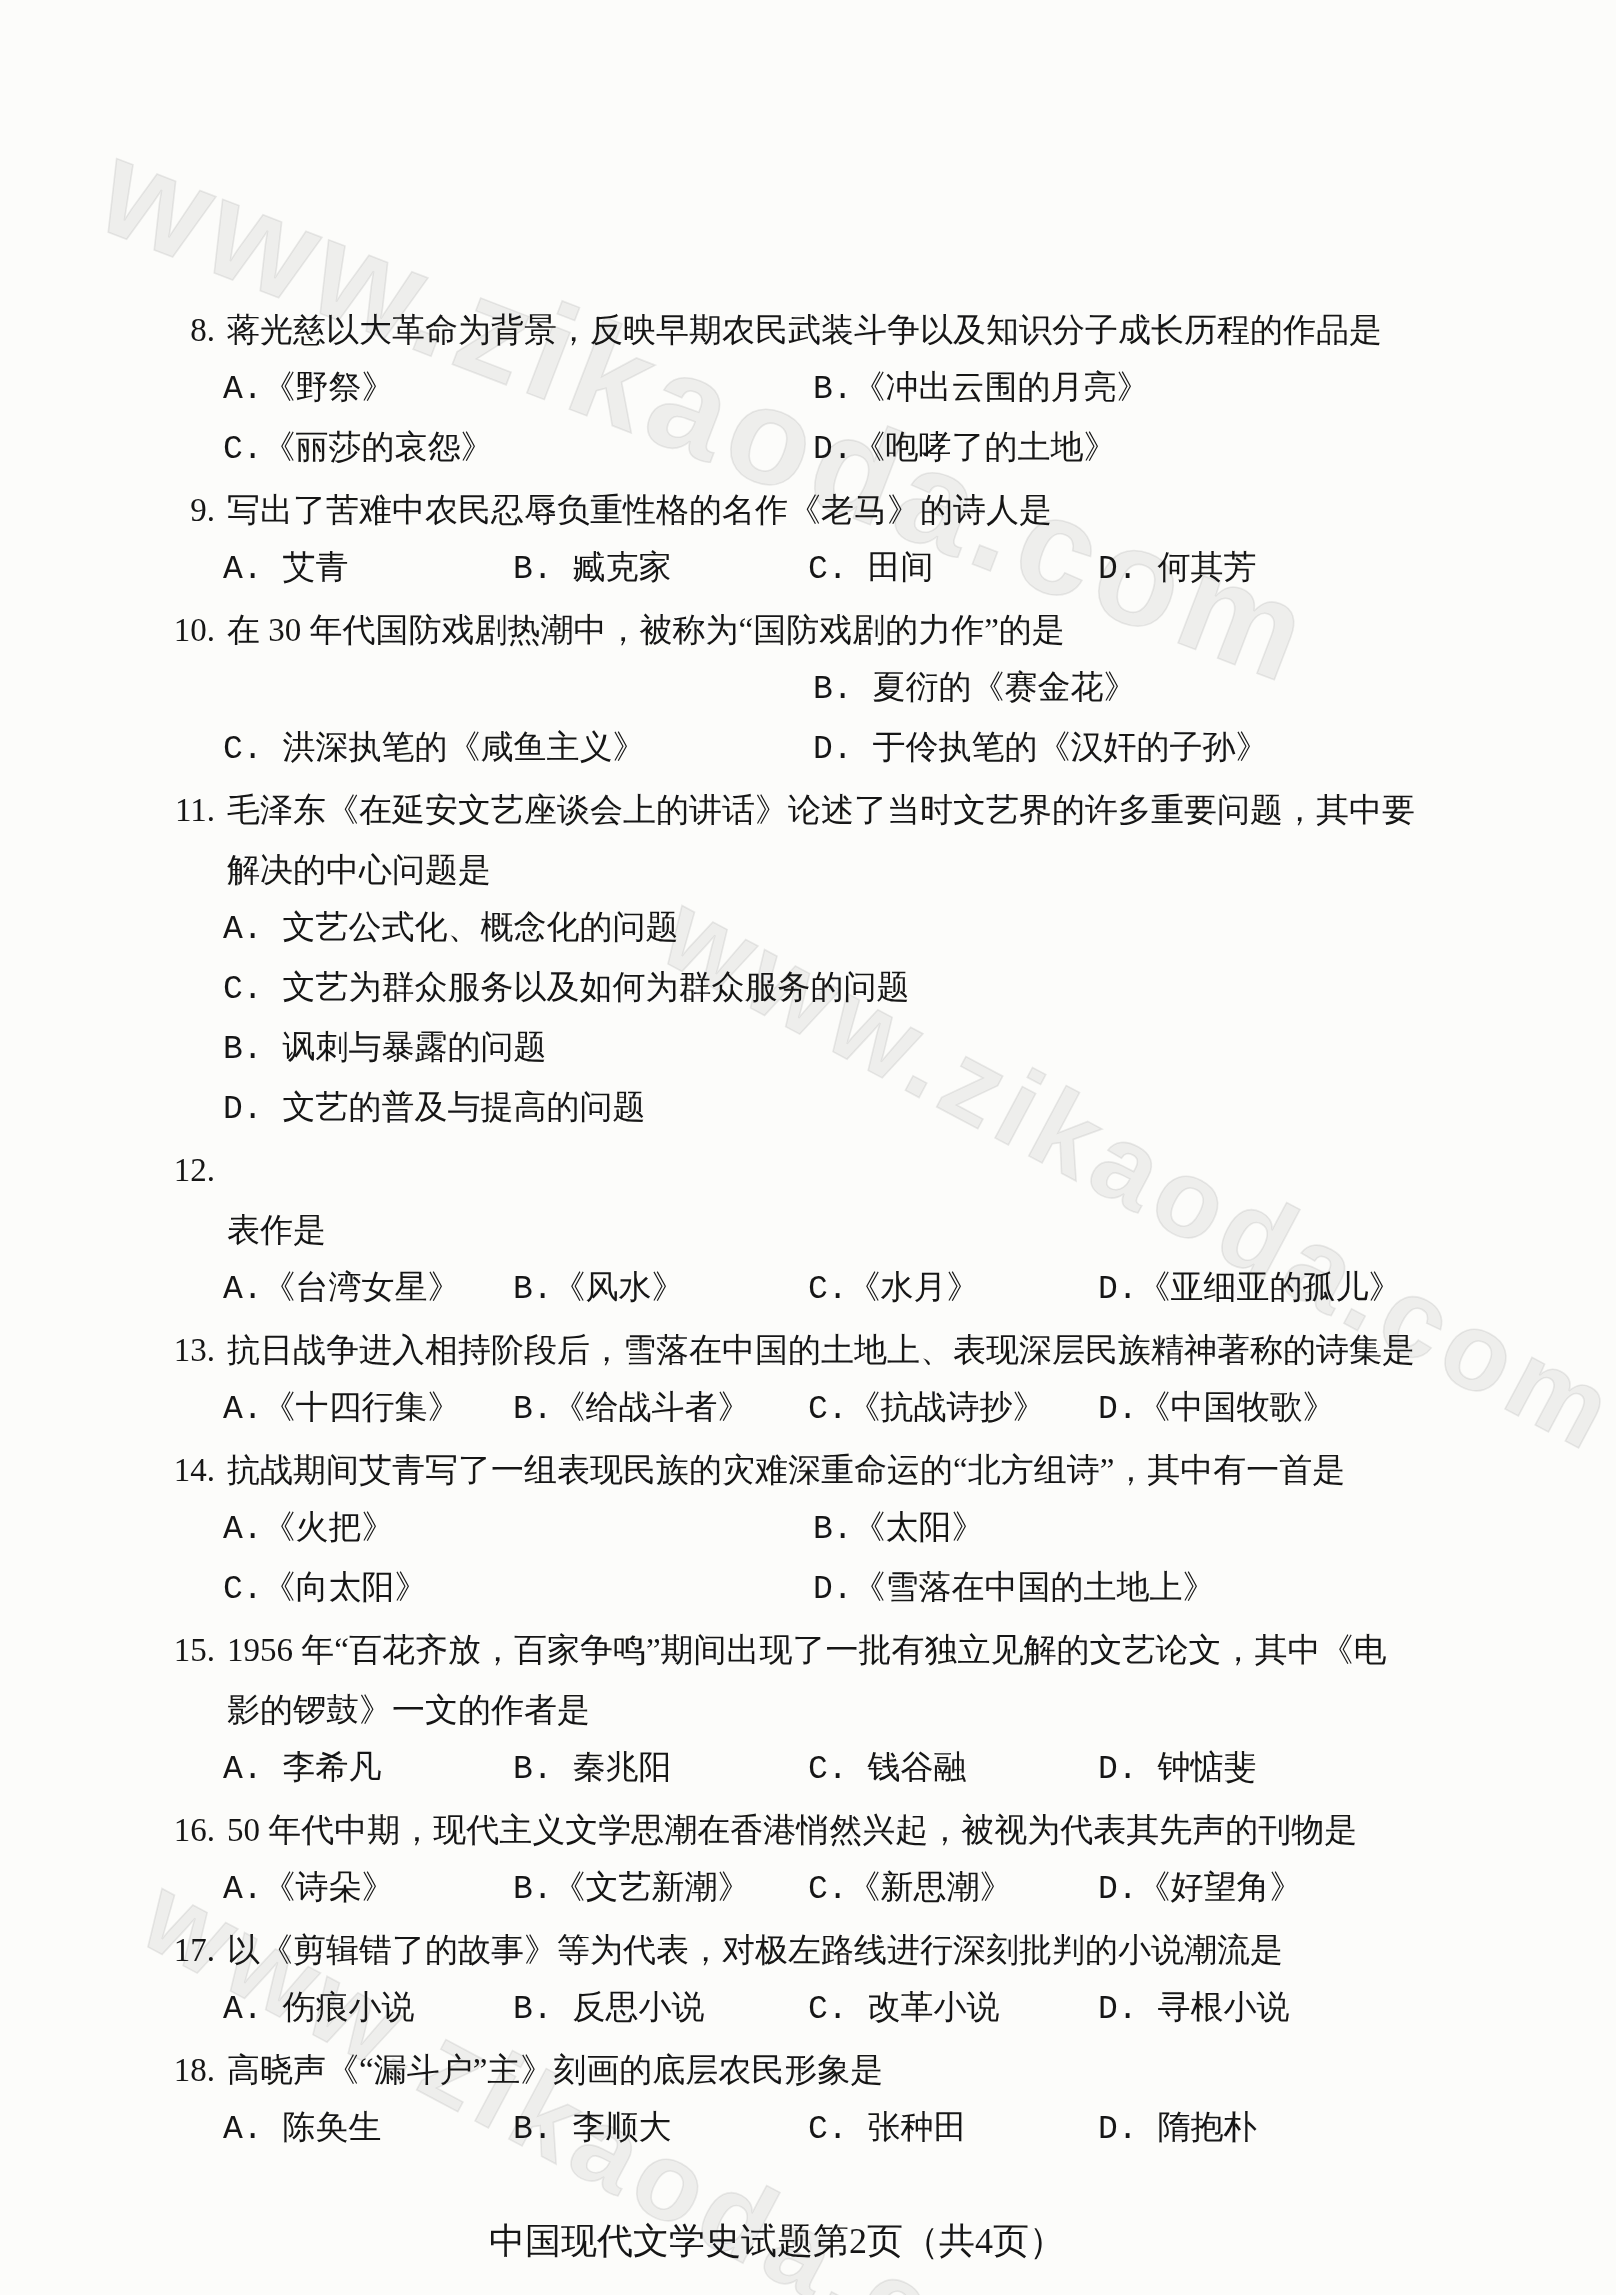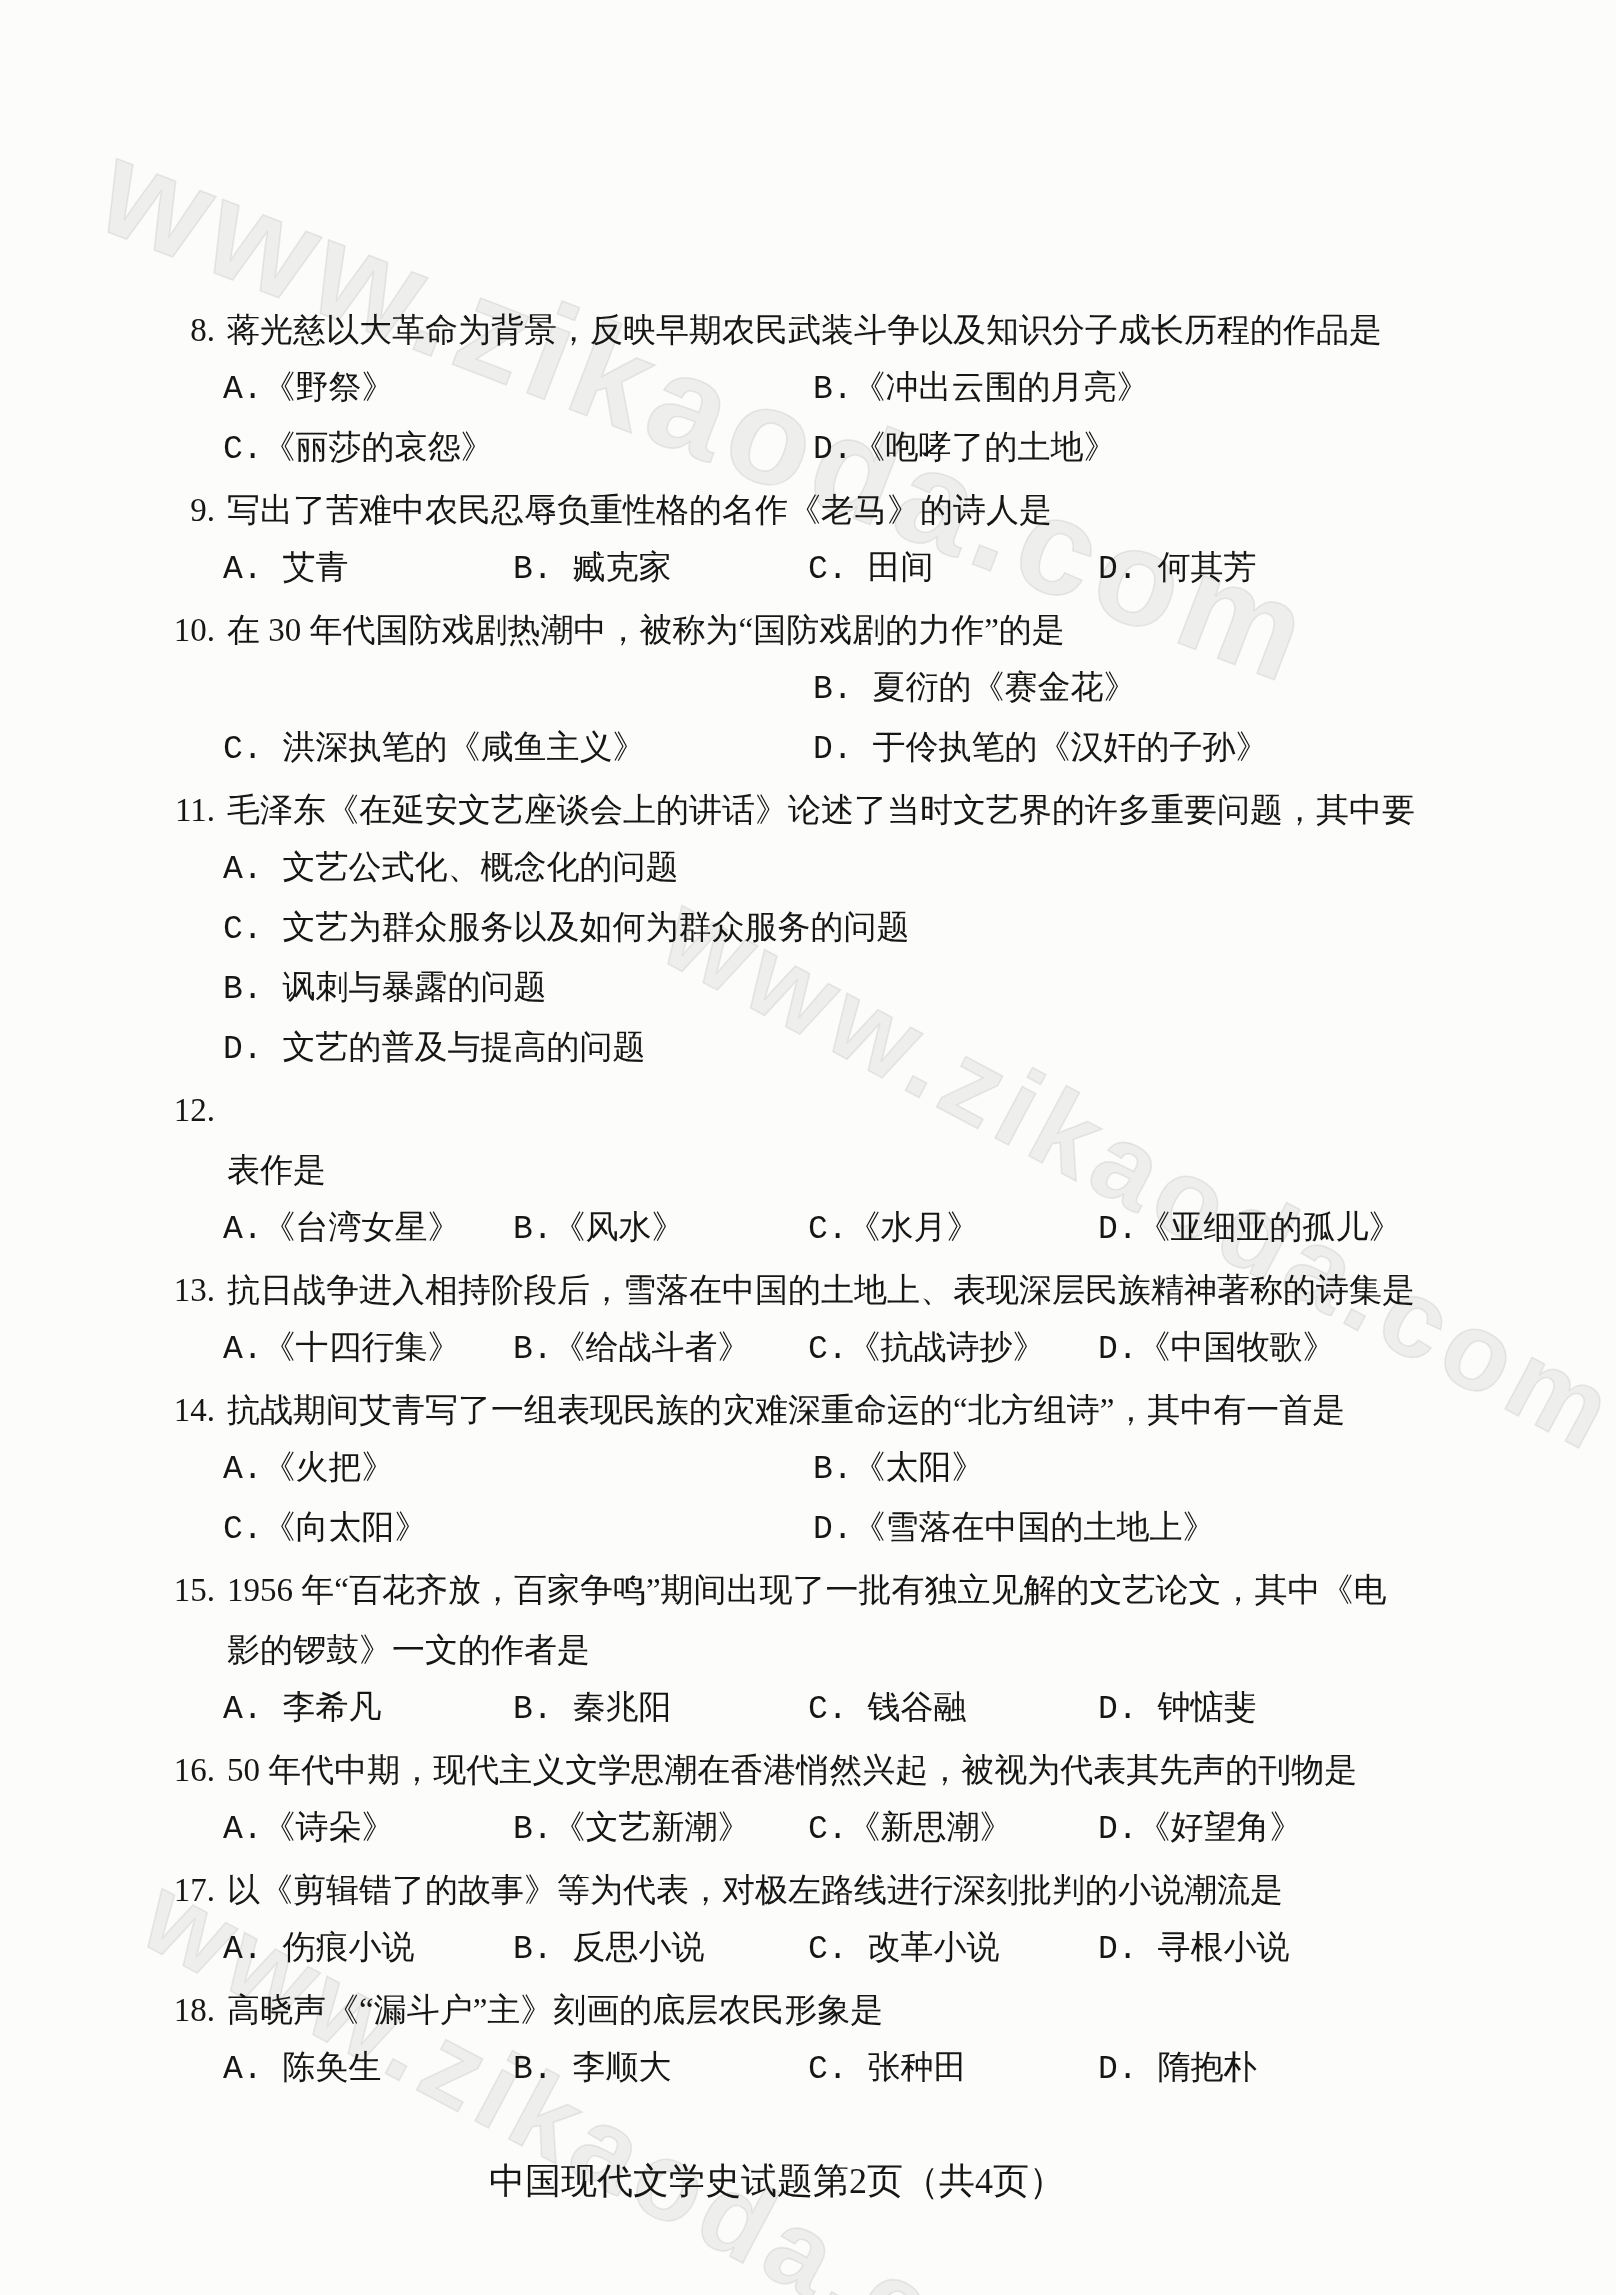--- a/index.html
+++ b/index.html
@@ -99,20 +99,23 @@
         <span class="opt cb2">D. 于伶执笔的《汉奸的子孙》</span>
       </div>
     </div>
 
     <div>
       <div class="line">
         <span class="qnum">11.</span>
         <span class="qtext">毛泽东《在延安文艺座谈会上的讲话》论述了当时文艺界的许多重要问题，其中要</span>
       </div>
       <div class="line">
+        <span class="cont">解决的中心问题是</span>
+      </div>
+      <div class="line">
         <span class="opt ca">A. 文艺公式化、概念化的问题</span>
       </div>
       <div class="line">
         <span class="opt ca">C. 文艺为群众服务以及如何为群众服务的问题</span>
       </div>
       <div class="line">
         <span class="opt ca">B. 讽刺与暴露的问题</span>
       </div>
       <div class="line">
         <span class="opt ca">D. 文艺的普及与提高的问题</span>

